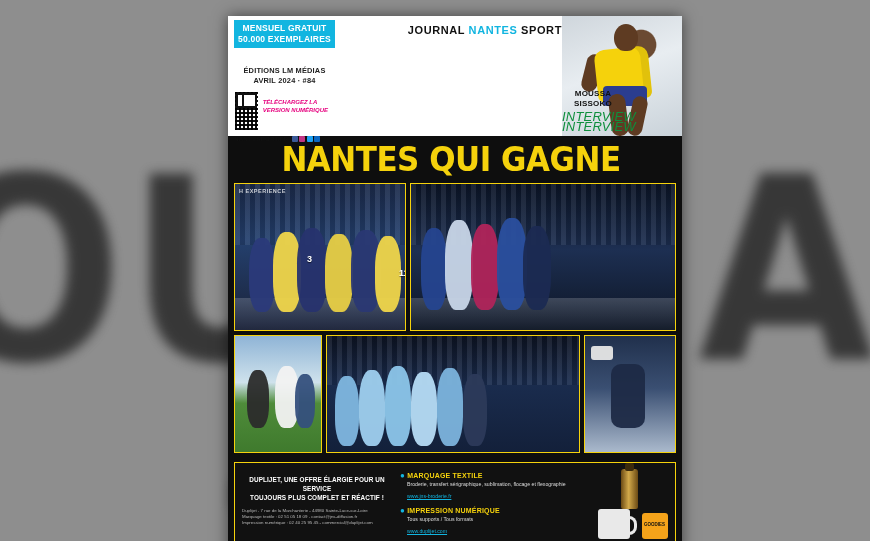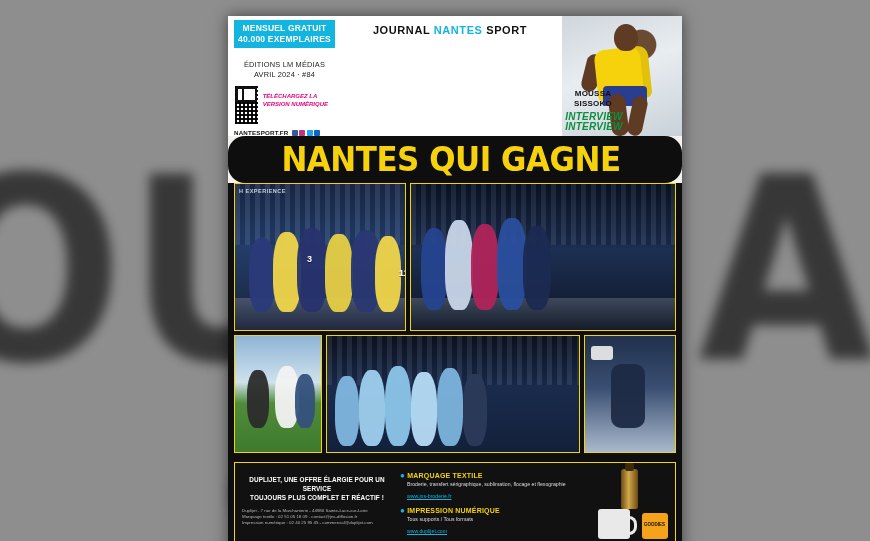--- a/index.html
+++ b/index.html
@@ -86,24 +86,24 @@
     font-weight: bold;
     font-size: 8.5px;
     line-height: 11px;
     text-align: center;
     padding: 3px 2px;
     letter-spacing: .2px;
   }
   .mast-edition {
     color: #222;
     font-size: 7.4px;
-    font-weight: normal;
+    font-weight: bold;
     line-height: 10px;
     text-align: center;
-    margin-top: 12px;
+    margin-top: 18px;
     letter-spacing: .2px;
   }
   .qr-row {
     display: flex;
     align-items: flex-start;
     gap: 4px;
     margin-top: 5px;
   }
   .qr {
     width: 38px;
@@ -158,21 +158,21 @@
   .soc i:nth-child(2) { background:#c13584; }
   .soc i:nth-child(3) { background:#1da1f2; }
   .soc i:nth-child(4) { background:#0a66c2; }
 
   .mast-mid {
     flex: 1;
     position: relative;
     padding-top: 8px;
   }
   .mast-kicker {
-    text-align: center;
+    text-align: right;
     font-weight: bold;
     font-size: 11px;
     letter-spacing: .6px;
     color: #111;
     white-space: nowrap;
   }
   .mast-kicker .cy { color: #12b5e0; }
   .jns-logo {
     position: relative;
     height: 78px;
@@ -286,36 +286,35 @@
     font-weight: bold;
     color: #111;
     line-height: 9.5px;
     text-align: center;
     width: 58px;
     letter-spacing: .2px;
   }
   .interview {
     position: absolute;
     left: 0px; bottom: 4px;
-    font-size: 10px;
-    font-weight: bold;
+    font-size: 13px;
+    font-weight: normal;
     font-style: italic;
     color: #0f8f3d;
     line-height: 10px;
     width: 64px;
     text-align: center;
     letter-spacing: .2px;
   }
 
   
   .headline {
     background: #0e0e0e;
     padding: 6px 8px 7px 0;
     text-align: center;
-    border-radius: 17px;
   }
   .headline .txt {
     font-family: "DejaVu Sans", sans-serif;
     font-weight: bold;
     font-size: 31px;
     line-height: 34px;
     color: #f5d20c;
     letter-spacing: -0.5px;
     transform: scaleY(1.08);
     display: inline-block;
@@ -515,21 +514,21 @@
     <div class="wm-sub">NANTES SPORT</div>
   </div>
 
   <div class="paper">
 
     <div class="masthead">
 
       <div class="mast-left">
         <div class="badge-free">
           <div>MENSUEL GRATUIT</div>
-          <div>40.000 EXEMPLAIRES</div>
+          <div>50.000 EXEMPLAIRES</div>
         </div>
         <div class="mast-edition">
           <div>ÉDITIONS LM MÉDIAS</div>
           <div>AVRIL 2024 · #84</div>
         </div>
         <div class="qr-row">
           <div class="qr"></div>
           <div class="qr-text">TÉLÉCHARGEZ LA VERSION NUMÉRIQUE</div>
         </div>
         <div class="mast-site">

